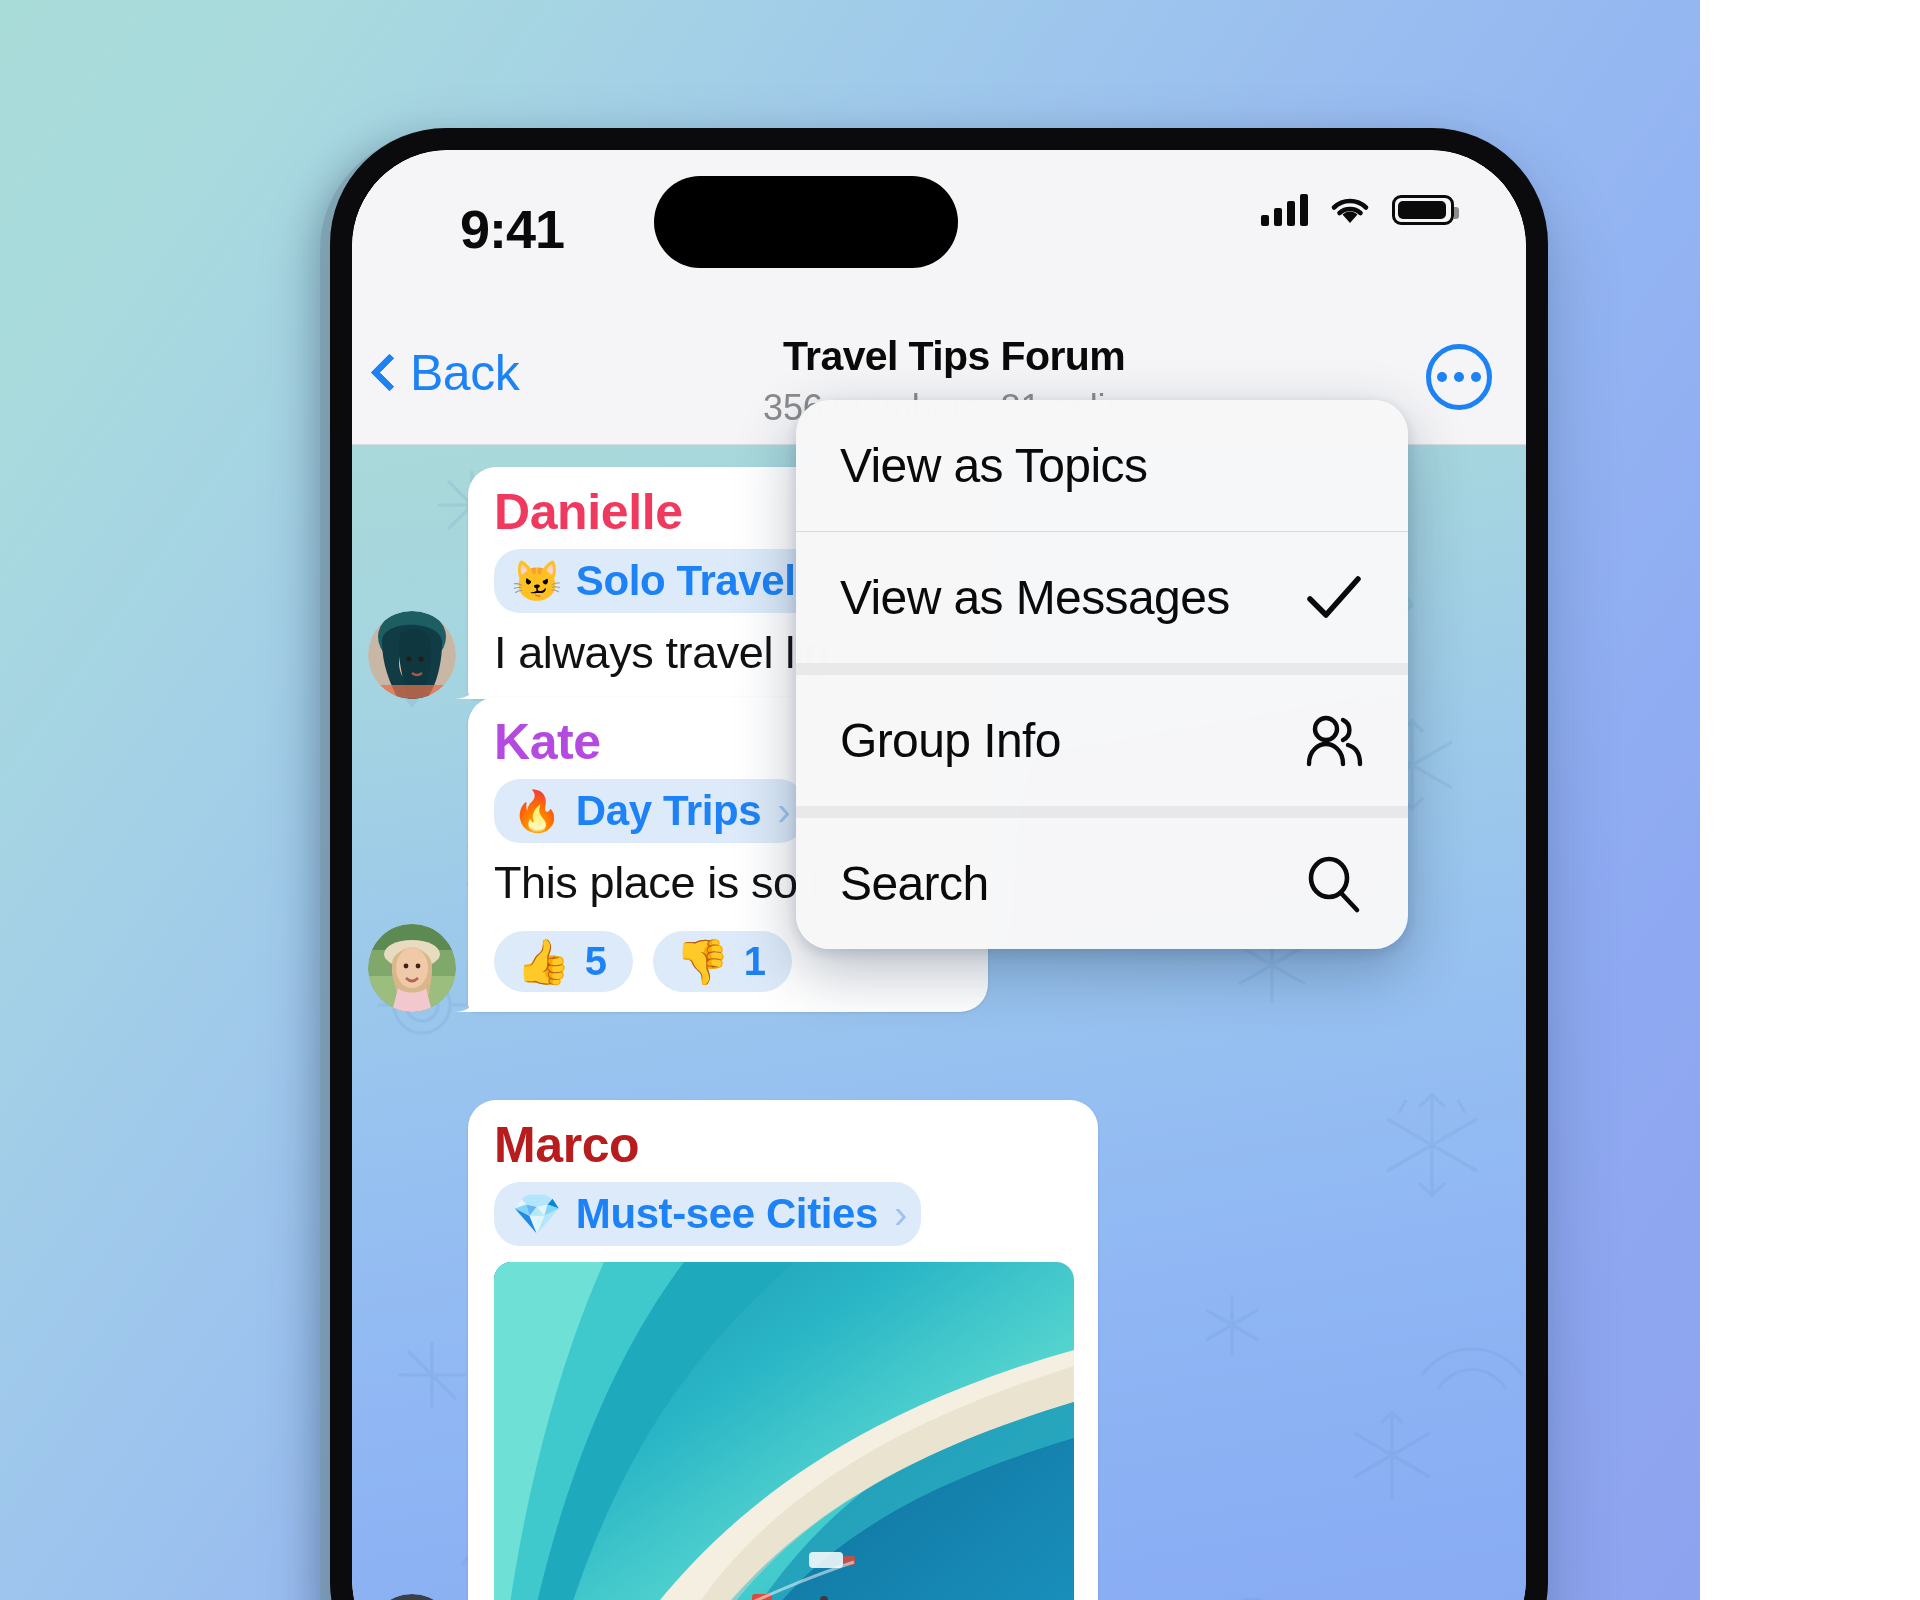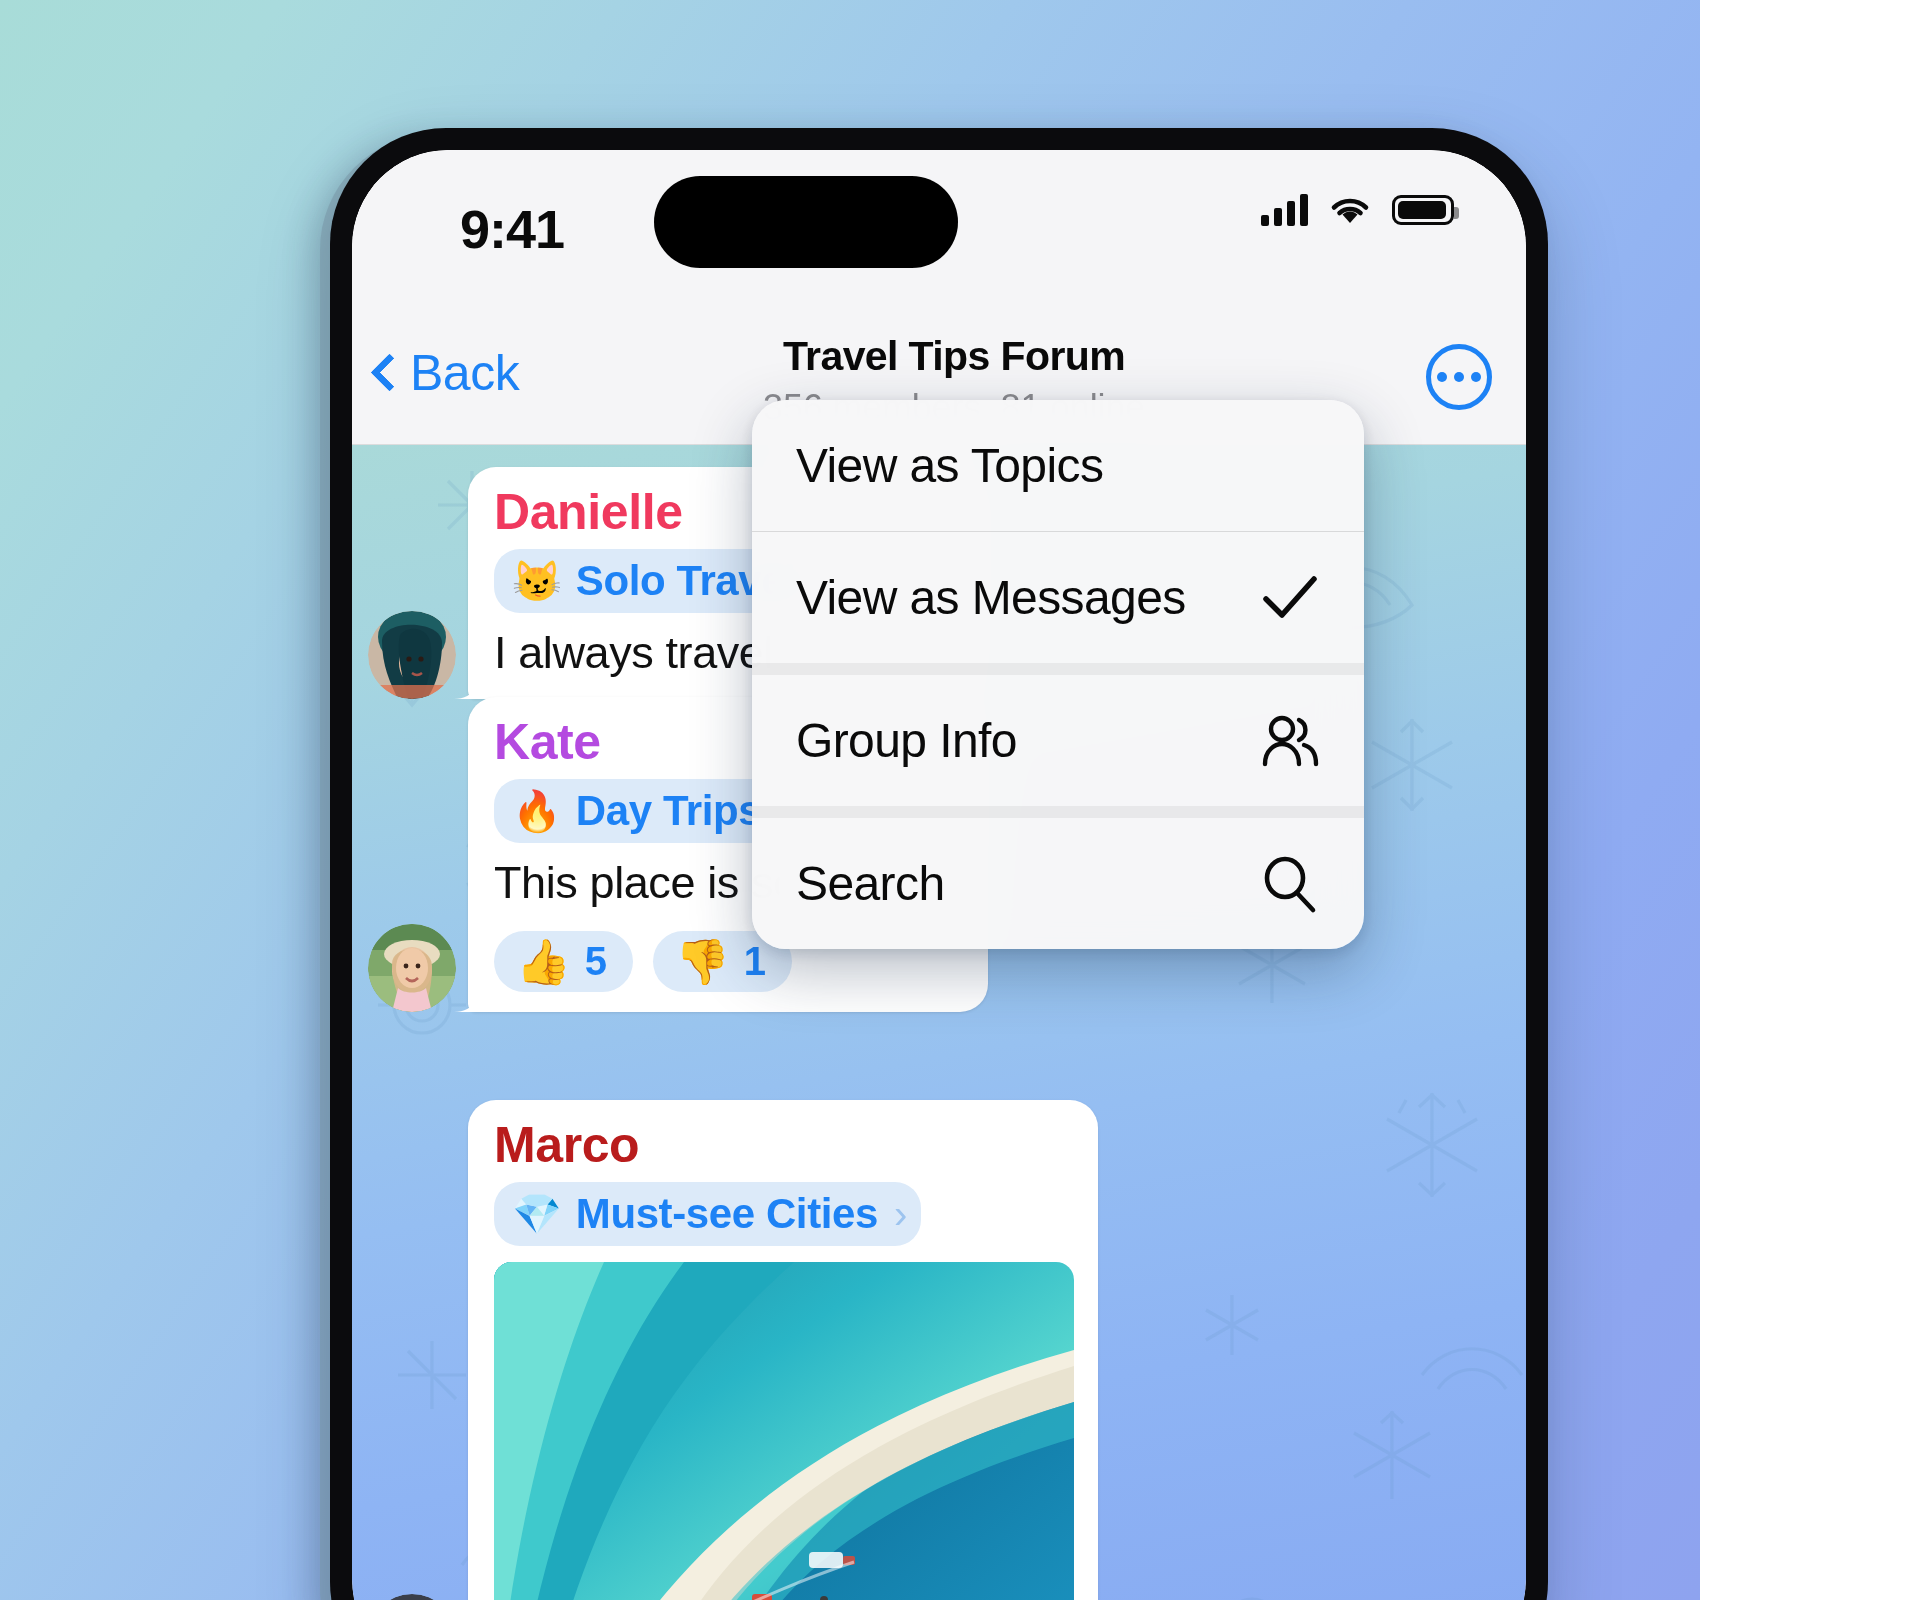--- a/index.html
+++ b/index.html
@@ -310,21 +310,21 @@
     height: 400px;
     border-radius: 18px;
     margin-top: 16px;
     overflow: hidden;
     position: relative;
   }
 
   
   #ctx-menu {
     position: absolute;
-    left: 752px;
+    left: 796px;
     top: 400px;
     width: 612px;
     border-radius: 34px;
     background: rgba(247,247,248,0.985);
     box-shadow: 0 22px 60px rgba(20,40,70,0.30), 0 4px 14px rgba(20,40,70,0.14);
     overflow: hidden;
     backdrop-filter: blur(20px);
   }
   .ctx-item {
     display: flex;

